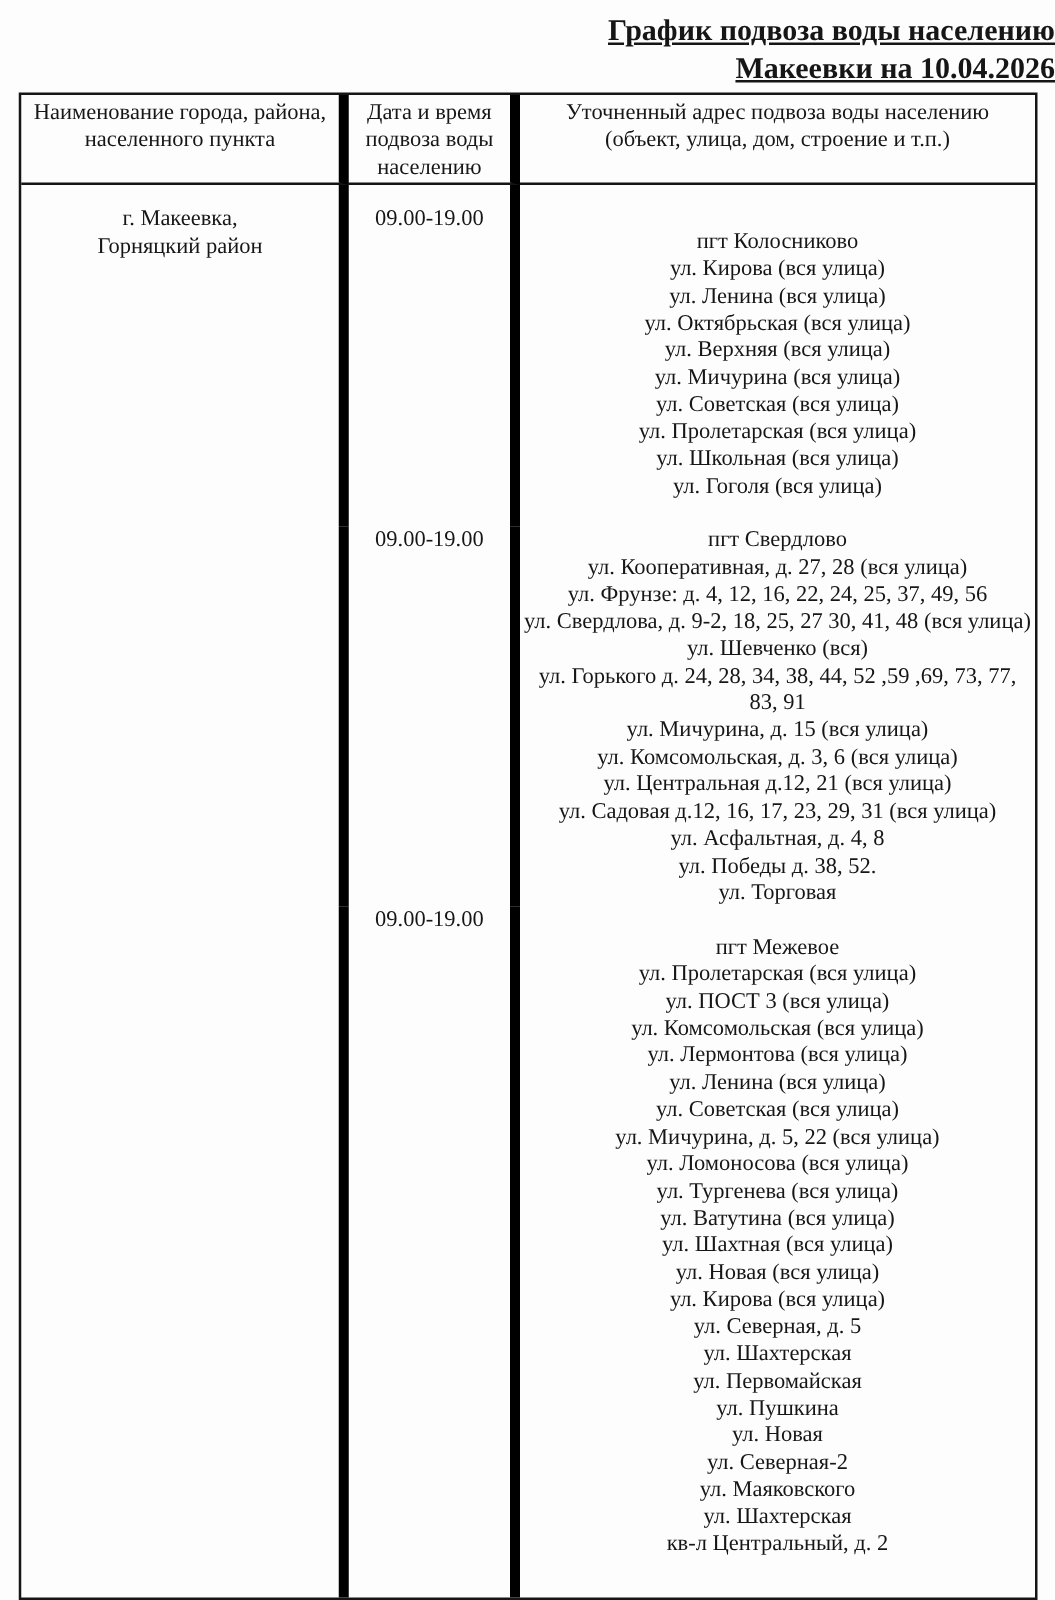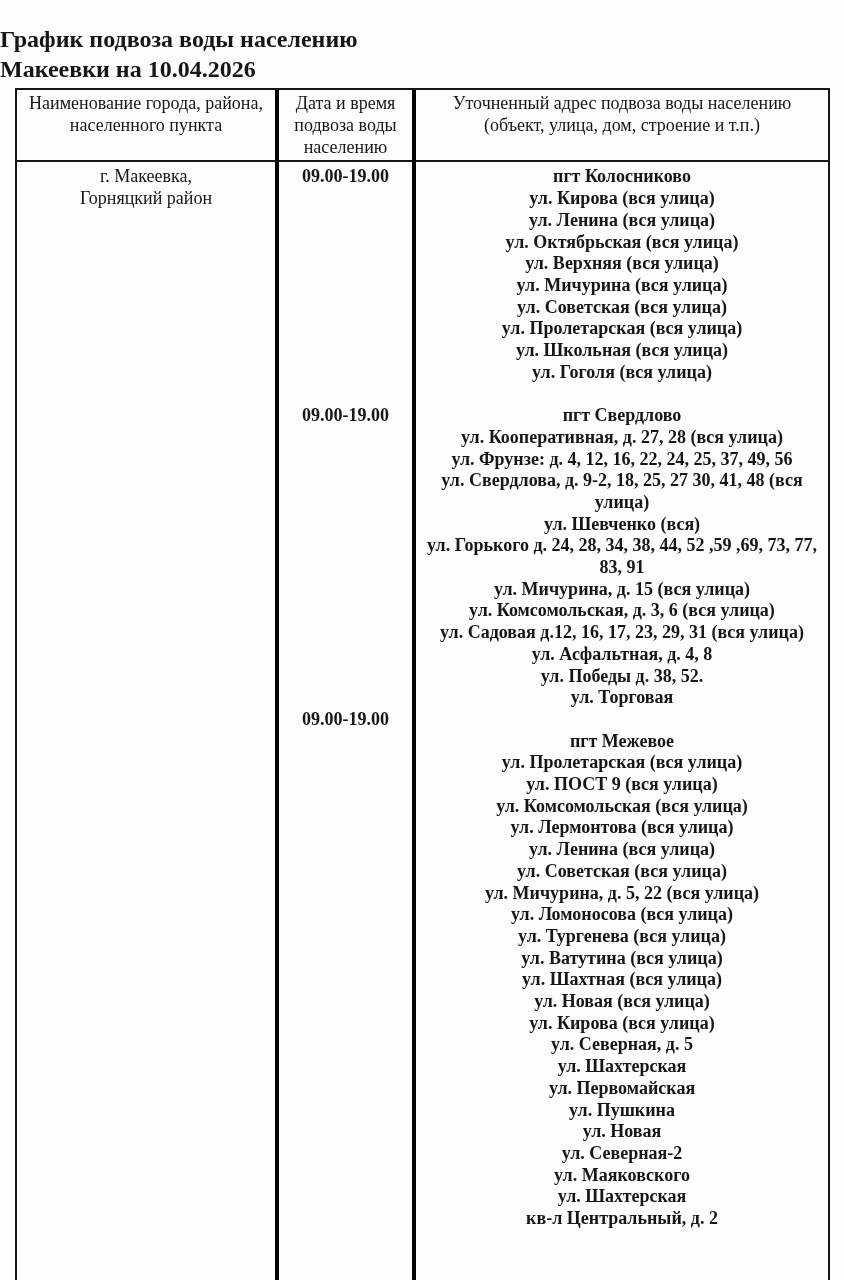--- a/index.html
+++ b/index.html
@@ -6,58 +6,59 @@
   .page {
     position: relative;
     width: 844px;
     height: 1280px;
     background: #fdfdfd;
     overflow: hidden;
     color: #161616;
     font-family: "Liberation Serif", "DejaVu Serif", serif;
   }
   .title {
-    text-align: left;
+    text-align: right;
     font-weight: bold;
     font-size: 24px;
     line-height: 30px;
-    padding-top: 24px;
+    padding-top: 10px;
+    text-decoration: underline;
   }
   .tbl {
     box-sizing: border-box;
     margin-left: 15px;
     margin-top: 4px;
     width: 815px;
     height: 1206px;
     border: 2px solid #151515;
     display: grid;
     grid-template-columns: 262px 137px 1fr;
     grid-template-rows: auto auto auto 1fr;
   }
-  .cell { border-right: 4px solid #000000; box-sizing: border-box; }
+  .cell { border-right: 8px solid #000000; box-sizing: border-box; }
   .cell.c3 { border-right: none; }
   .hcell {
     border-bottom: 2px solid #151515;
     text-align: center;
     font-size: 18px;
     line-height: 21.8px;
     padding: 3px 4px 2px 4px;
     white-space: pre-line;
   }
   .bcell {
     font-size: 18px;
     line-height: 21.7px;
     text-align: center;
     padding: 0 2px;
   }
-  .bcell.first { padding-top: 4px; }
-  .gap-after { padding-bottom: 21.7px; }
+  .bcell.first { padding-top: 16px; }
+  .gap-after { padding-bottom: 21.7px; margin-top: 18px; }
   .gap-before { padding-top: 21.7px; }
   .loc { white-space: pre-line; }
-  .line { min-height: 21.7px; font-weight: bold; }
+  .line { min-height: 21.7px; }
 </style>
 </head>
 <body>
 
 <div class="page">
   <div class="title">
     <div>График подвоза воды населению</div>
     <div>Макеевки на 10.04.2026</div>
   </div>
 
@@ -95,33 +96,34 @@
       </div>
       <div class="cell c3 bcell">
         <div class="line">пгт Свердлово</div>
         <div class="line">ул. Кооперативная, д. 27, 28 (вся улица)</div>
         <div class="line">ул. Фрунзе: д. 4, 12, 16, 22, 24, 25, 37, 49, 56</div>
         <div class="line">ул. Свердлова, д. 9-2, 18, 25, 27 30, 41, 48 (вся улица)</div>
         <div class="line">ул. Шевченко (вся)</div>
         <div class="line">ул. Горького д. 24, 28, 34, 38, 44, 52 ,59 ,69, 73, 77, 83, 91</div>
         <div class="line">ул. Мичурина, д. 15 (вся улица)</div>
         <div class="line">ул. Комсомольская, д. 3, 6 (вся улица)</div>
+        <div class="line">ул. Центральная д.12, 21 (вся улица)</div>
         <div class="line">ул. Садовая д.12, 16, 17, 23, 29, 31 (вся улица)</div>
         <div class="line">ул. Асфальтная, д. 4, 8</div>
         <div class="line">ул. Победы д. 38, 52.</div>
         <div class="line">ул. Торговая</div>
       </div>
       <div class="cell c1 bcell"></div>
       <div class="cell c2 bcell">
         <div class="line">09.00-19.00</div>
       </div>
       <div class="cell c3 bcell gap-before">
         <div class="line">пгт Межевое</div>
         <div class="line">ул. Пролетарская (вся улица)</div>
-        <div class="line">ул. ПОСТ 9 (вся улица)</div>
+        <div class="line">ул. ПОСТ 3 (вся улица)</div>
         <div class="line">ул. Комсомольская (вся улица)</div>
         <div class="line">ул. Лермонтова (вся улица)</div>
         <div class="line">ул. Ленина (вся улица)</div>
         <div class="line">ул. Советская (вся улица)</div>
         <div class="line">ул. Мичурина, д. 5, 22 (вся улица)</div>
         <div class="line">ул. Ломоносова (вся улица)</div>
         <div class="line">ул. Тургенева (вся улица)</div>
         <div class="line">ул. Ватутина (вся улица)</div>
         <div class="line">ул. Шахтная (вся улица)</div>
         <div class="line">ул. Новая (вся улица)</div>

